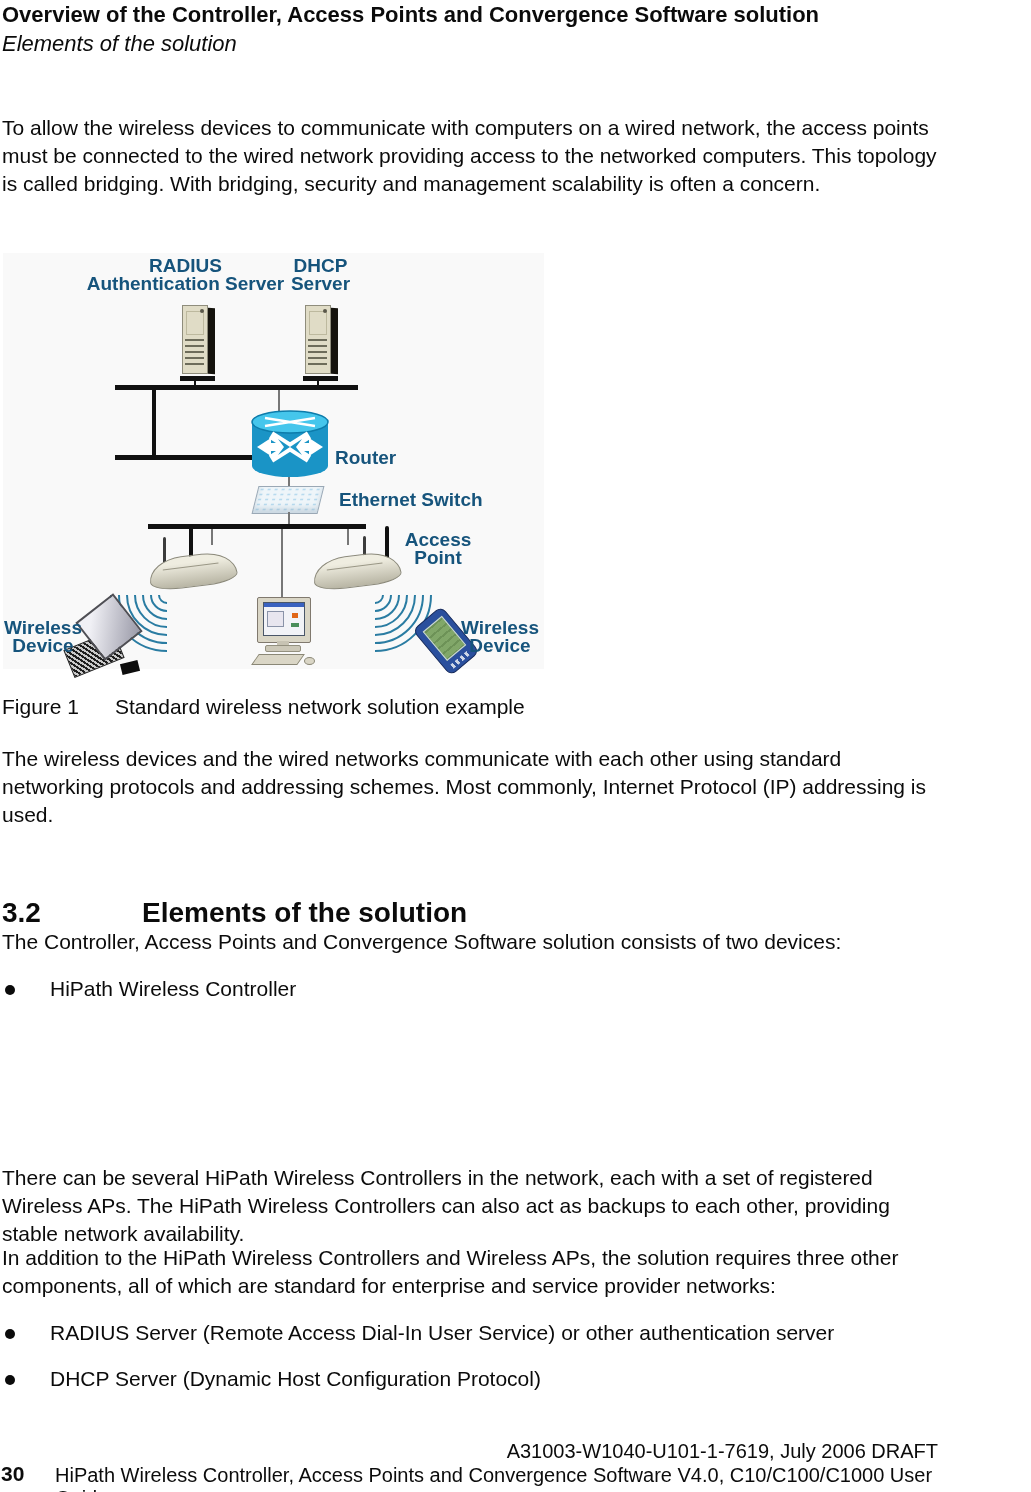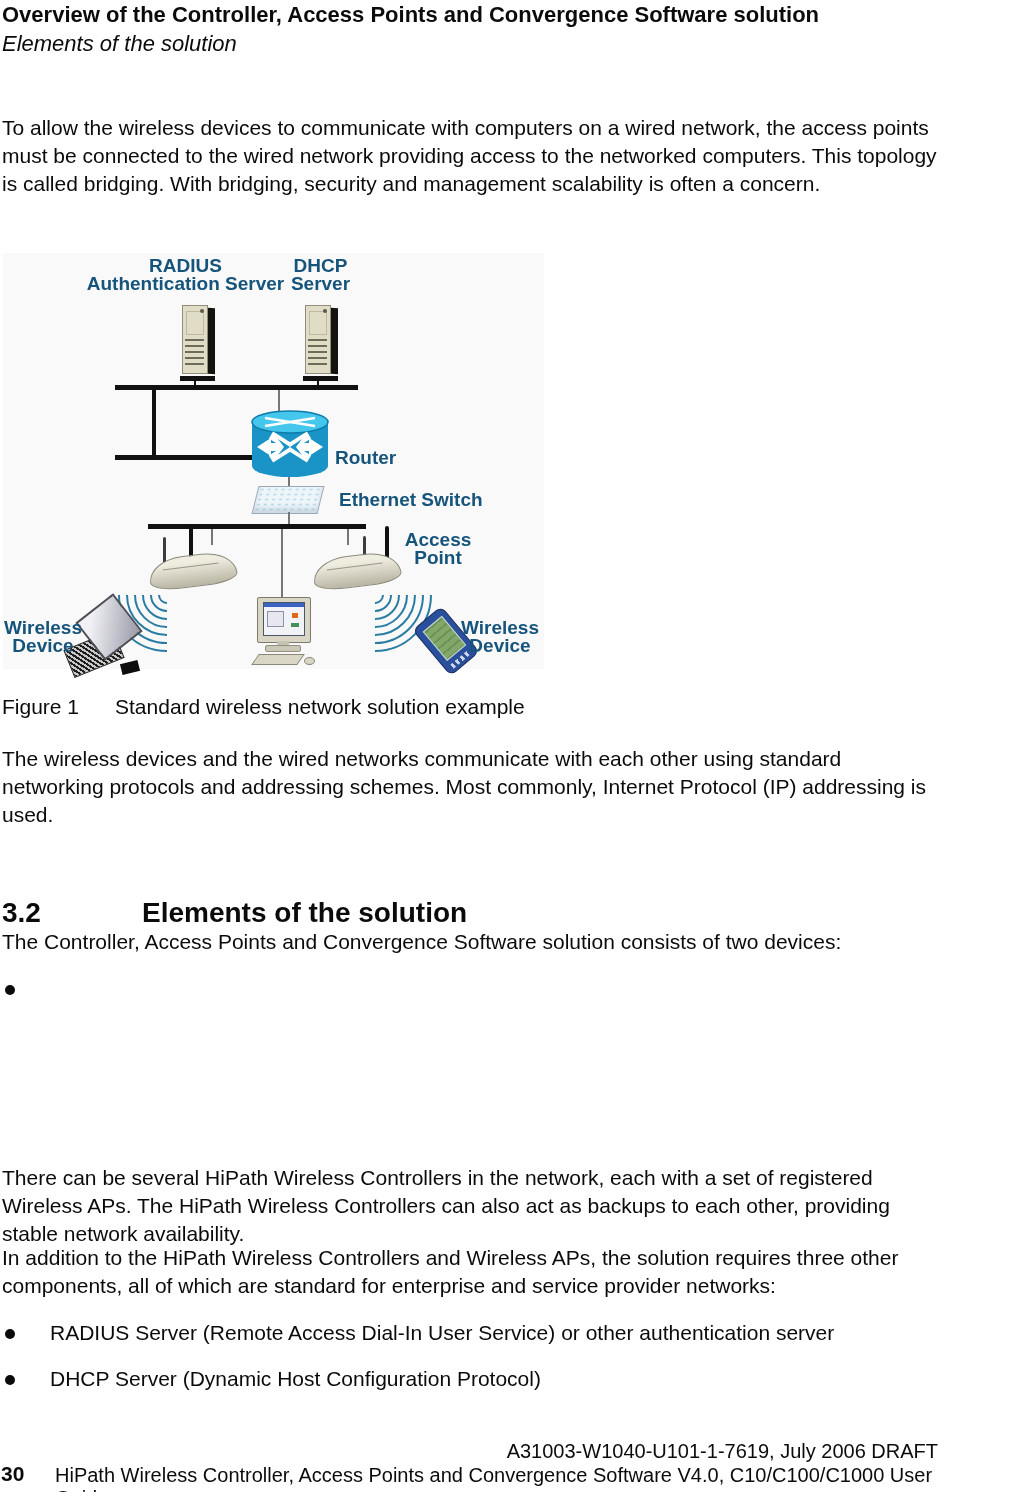--- a/index.html
+++ b/index.html
@@ -239,20 +239,21 @@
   <div class="abs para p-after-figure">The wireless devices and the wired networks communicate with each other using standard networking protocols and addressing schemes. Most commonly, Internet Protocol (IP) addressing is used.</div>
 
   <div class="abs section-heading">
     <span class="sec-num">3.2</span><span>Elements of the solution</span>
   </div>
 
   <div class="abs para p-section-lead">The Controller, Access Points and Convergence Software solution consists of two devices:</div>
 
   <div class="abs bullet-row b1">
     <div class="bullet-dot"></div>
+    <div class="bullet-text">HiPath Wireless Controller</div>
   </div>
 
   <div class="abs para p-controllers">There can be several HiPath Wireless Controllers in the network, each with a set of registered Wireless APs. The HiPath Wireless Controllers can also act as backups to each other, providing stable network availability.</div>
   <div class="abs para p-addition">In addition to the HiPath Wireless Controllers and Wireless APs, the solution requires three other components, all of which are standard for enterprise and service provider networks:</div>
 
   <div class="abs bullet-row b3">
     <div class="bullet-dot"></div>
     <div class="bullet-text">RADIUS Server (Remote Access Dial-In User Service) or other authentication server</div>
   </div>
   <div class="abs bullet-row b4">

